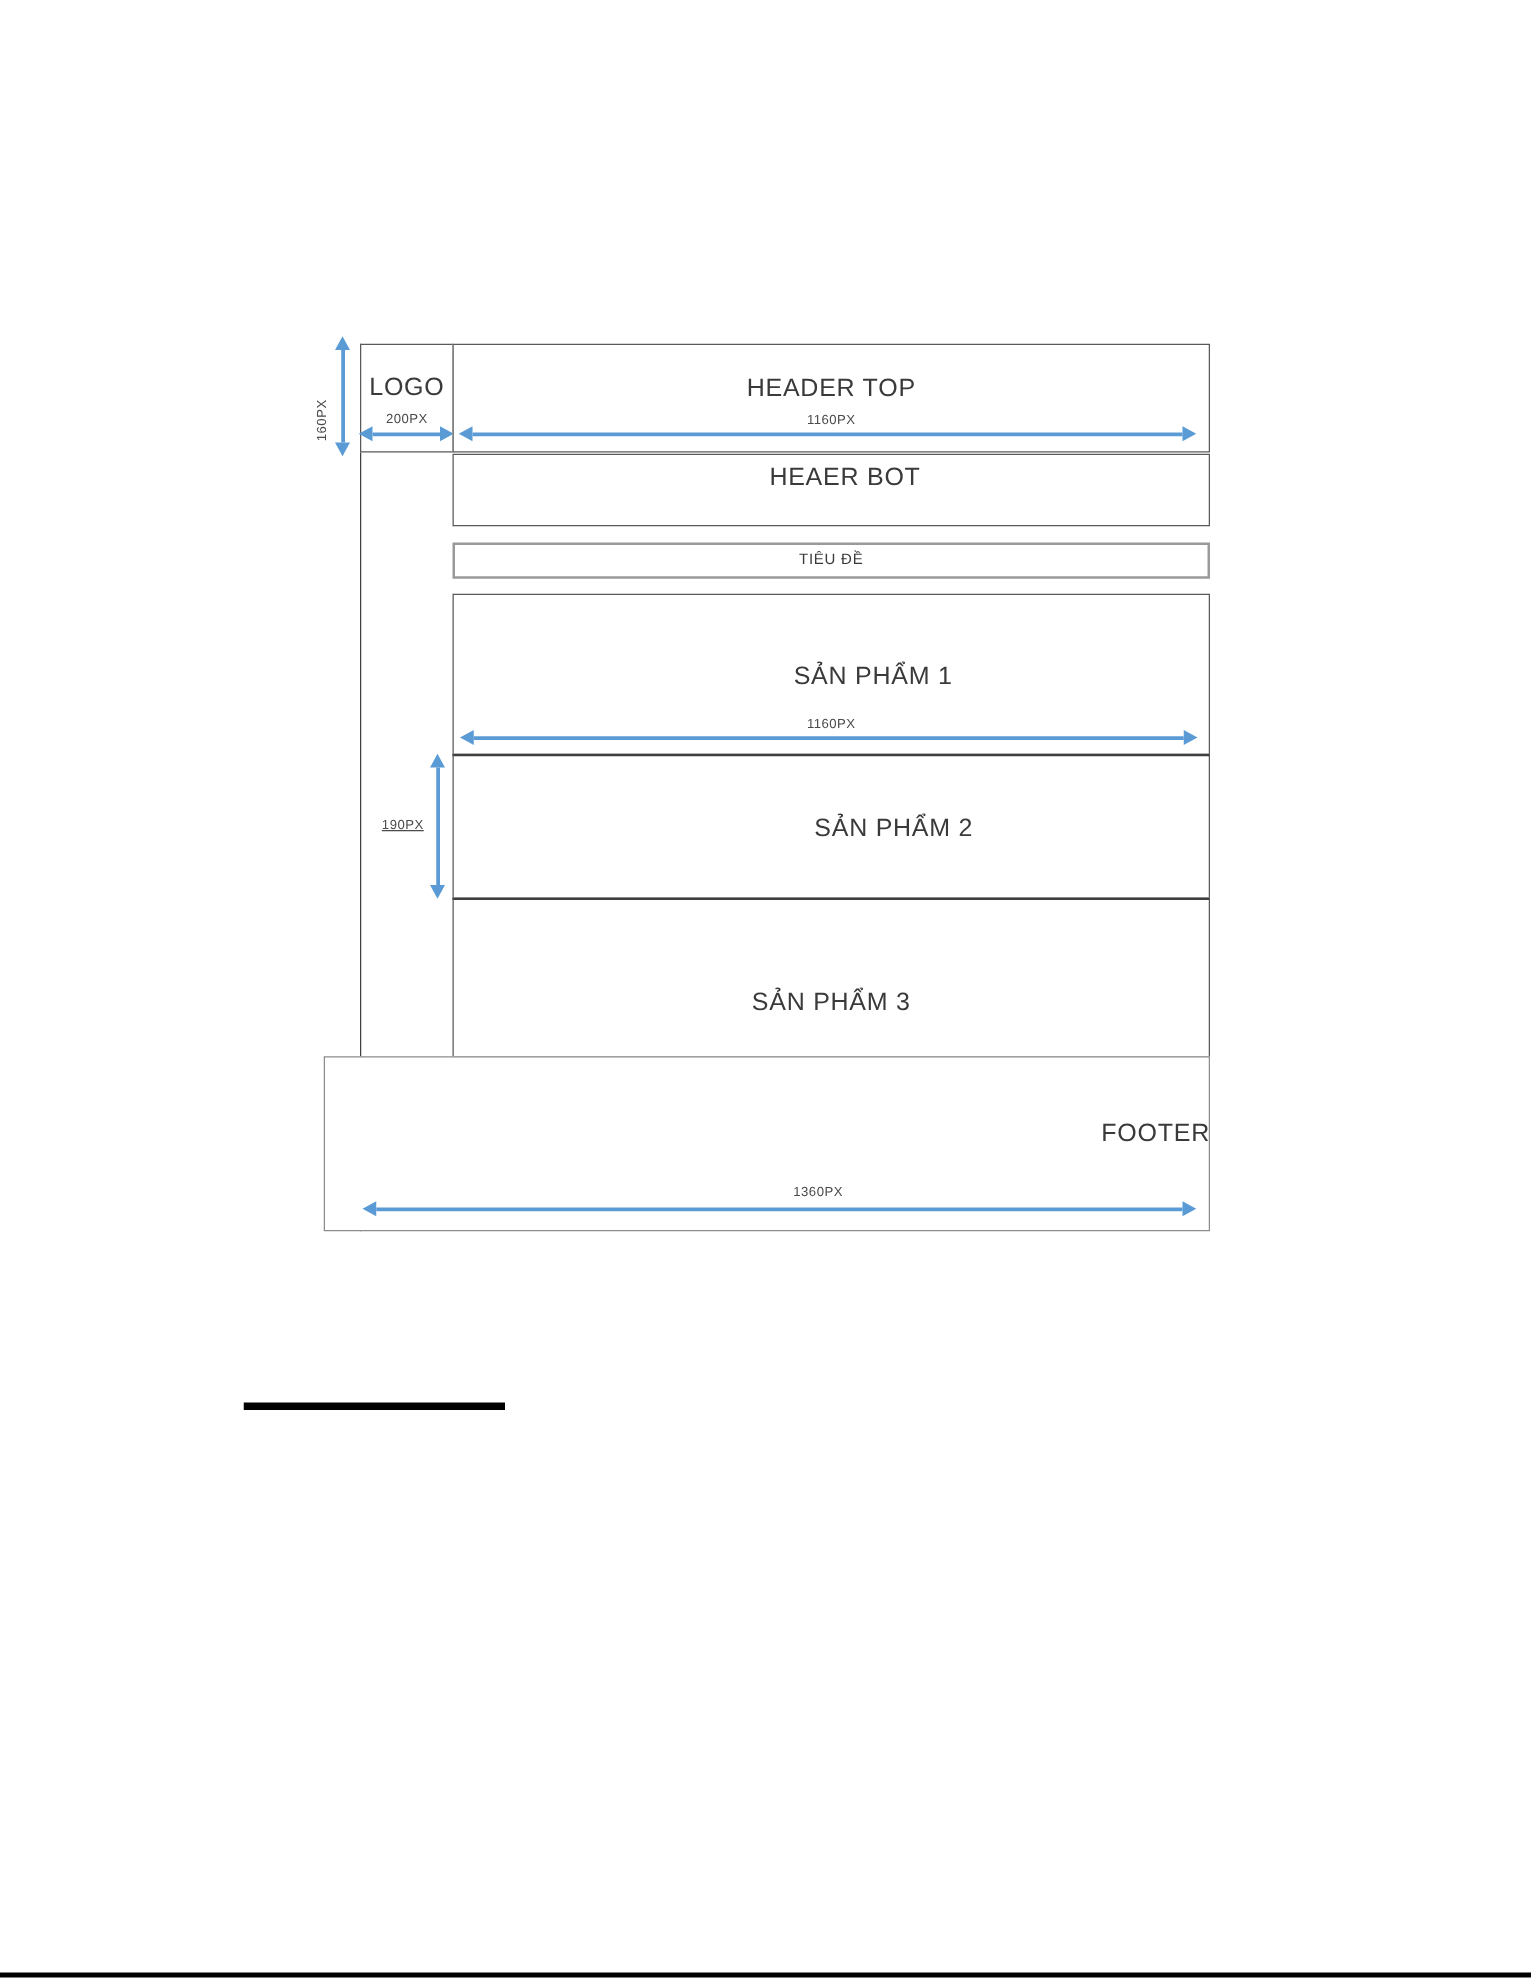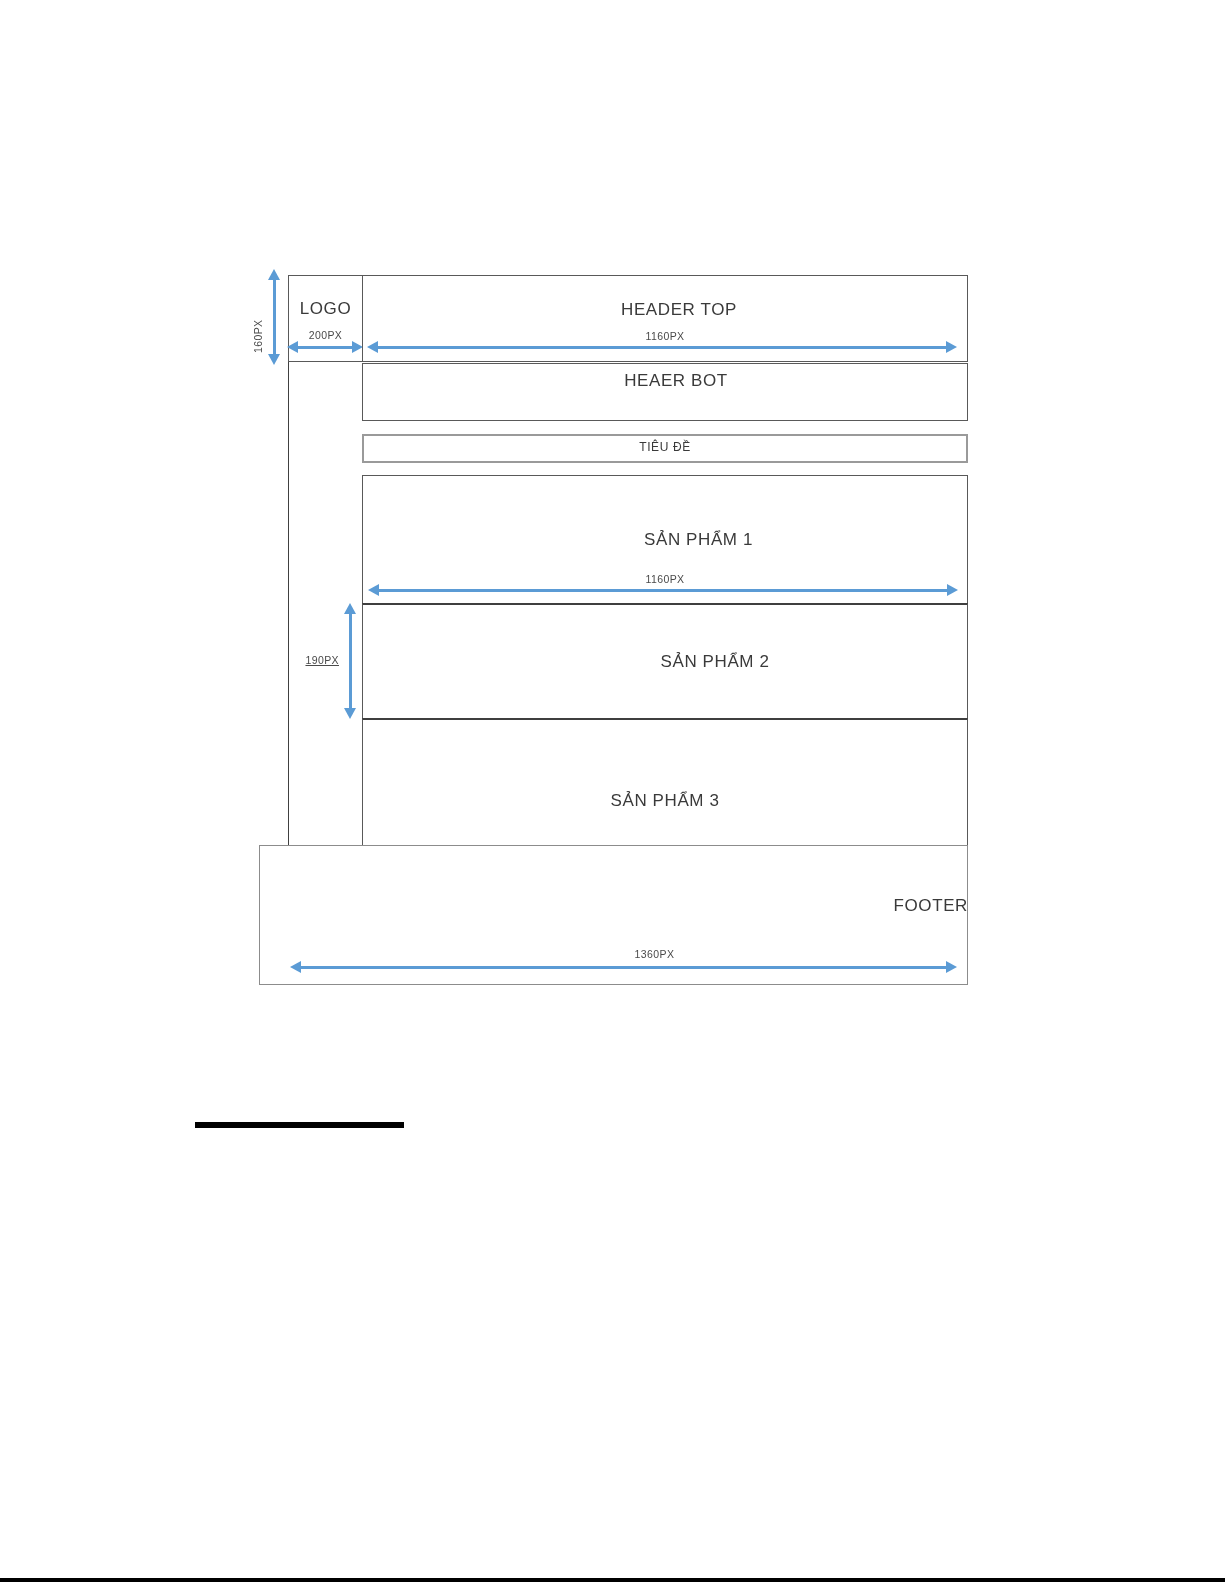--- a/index.html
+++ b/index.html
@@ -19,21 +19,21 @@
     position: absolute;
     background: #ffffff;
     border: 1px solid #595959;
     box-sizing: border-box;
   }
   .box.gray { border-color: #8c8c8c; }
   .box.thickgray { border: 2px solid #9a9a9a; }
   .box-label {
     position: absolute;
     text-align: center;
-    font-size: 17px;
+    font-size: 20px;
     letter-spacing: 0.6px;
     color: #3a3a3a;
     white-space: nowrap;
   }
   .dim-label {
     position: absolute;
     text-align: center;
     font-size: 10.5px;
     letter-spacing: 0.4px;
     color: #4a4a4a;
@@ -100,21 +100,21 @@
 
     <div class="box" style="left:288px; top:275px; width:75px; height:87px;"></div>
     <div class="box-label" style="left:288px; top:299px; width:75px;">LOGO</div>
     <div class="dim-label" style="left:288px; top:329px; width:75px;text-align:center;">200PX</div>
     <div class="arrow-h" style="left:298px; top:346px; width:54px;"></div>
 
     <div class="arrow-v" style="left:273px; top:280px; height:74px;"></div>
     <div class="v-label" style="left:252px; top:293px; height:60px;">160PX</div>
 
     <div class="box" style="left:362px; top:275px; width:606px; height:87px;"></div>
-    <div class="box-label" style="left:362px; top:300px; width:634px;text-align:center;">HEADER TOP</div>
+    <div class="box-label" style="left:348px; top:300px; width:634px;text-align:center;">HEADER TOP</div>
     <div class="dim-label" style="left:362px; top:330px; width:606px;">1160PX</div>
     <div class="arrow-h" style="left:378px; top:346px; width:568px;"></div>
 
     <div class="box" style="left:362px; top:363px; width:606px; height:58px;"></div>
     <div class="box-label" style="left:362px; top:371px; width:628px;">HEAER BOT</div>
 
     <div class="box thickgray" style="left:362px; top:434px; width:606px; height:29px;"></div>
     <div class="box-label" style="left:362px; top:440px; width:606px; font-size:12px;">TIÊU ĐỀ</div>
 
     <div class="box" style="left:362px; top:475px; width:606px; height:129px;"></div>

